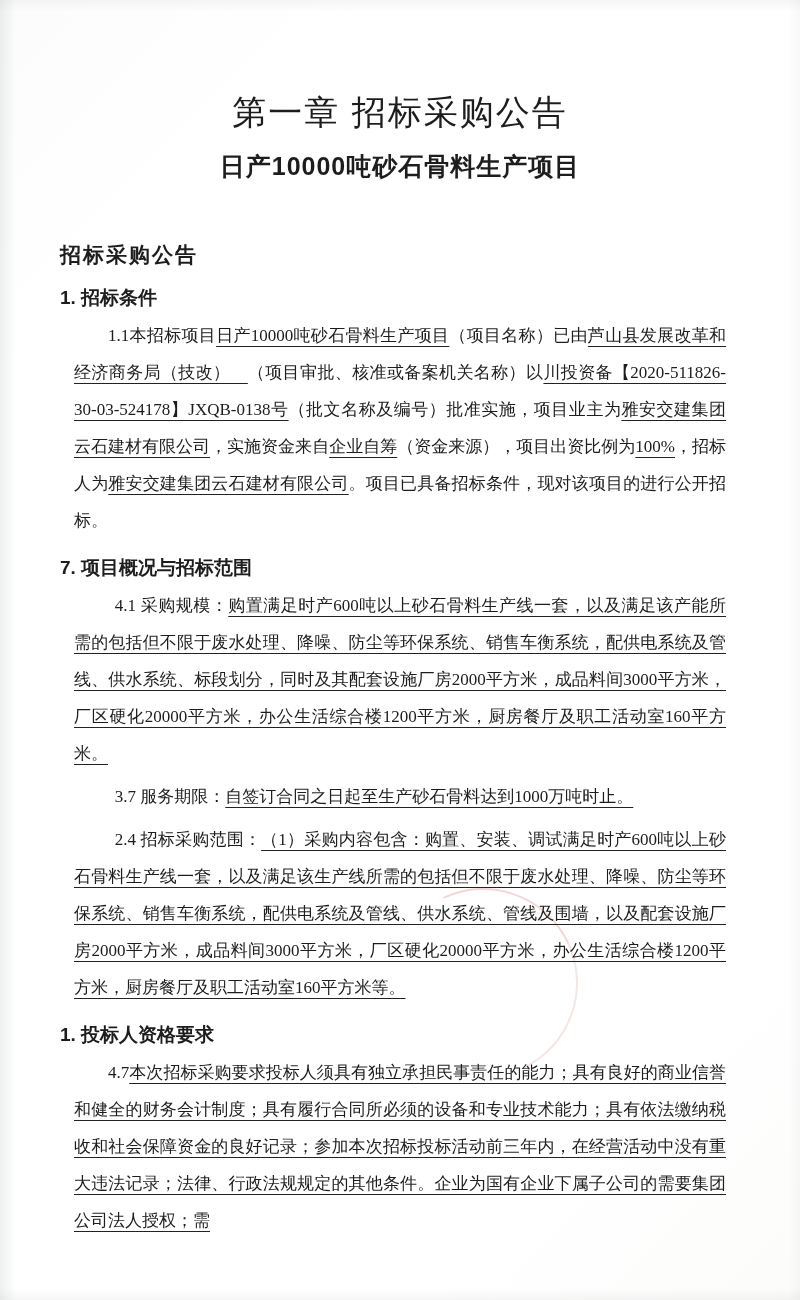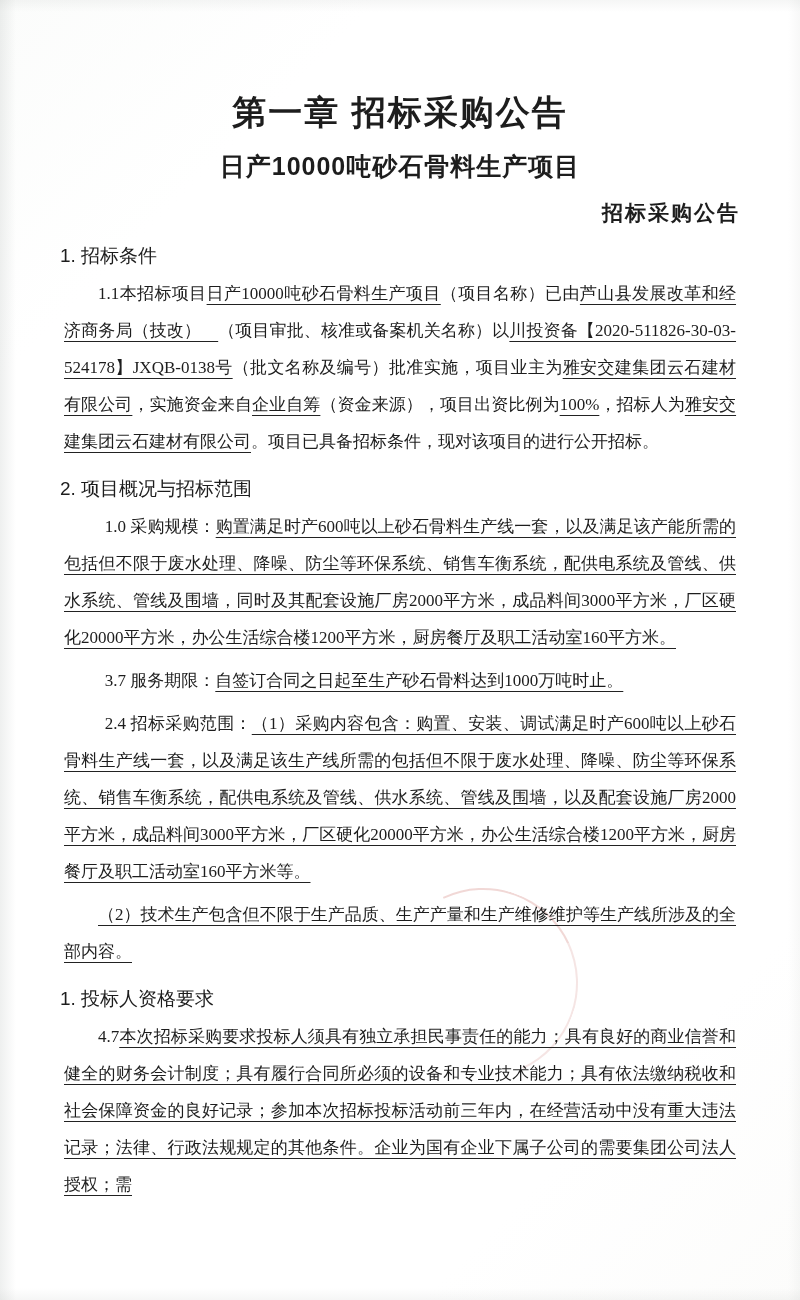--- a/index.html
+++ b/index.html
@@ -32,41 +32,41 @@
     position: absolute; left: 388px; top: 888px;
     width: 190px; height: 190px; border-radius: 50%;
     border: 2px solid transparent;
     border-top-color: rgba(207,125,120,0.30);
     border-right-color: rgba(207,125,120,0.20);
     transform: rotate(20deg);
     pointer-events: none; z-index: 1;
   }
 
   .chapter-title {
-    font-family: "Liberation Sans", "DejaVu Sans", sans-serif; font-weight: 700;
+    font-family: "Liberation Sans", "DejaVu Sans", sans-serif; font-weight: 400;
     font-size: 34px; text-align: center; letter-spacing: 2px;
     margin: 0; padding-top: 90px;
   }
   .project-title {
     font-family: "Liberation Sans", "DejaVu Sans", sans-serif; font-weight: 700;
     font-size: 25px; text-align: center; letter-spacing: 1px;
     margin-top: 14px;
   }
   .notice-title {
     font-family: "Liberation Sans", "DejaVu Sans", sans-serif; font-weight: 700;
-    font-size: 21px; text-align: right; letter-spacing: 2px;
-    margin-top: 16px;
+    font-size: 21px; text-align: left; letter-spacing: 2px;
+    margin-top: 58px;
   }
   .sec-heading {
-    font-family: "Liberation Sans", "DejaVu Sans", sans-serif; font-weight: 400;
+    font-family: "Liberation Sans", "DejaVu Sans", sans-serif; font-weight: 700;
     font-size: 19px; margin: 16px 0 2px;
   }
   .para {
     font-size: 17px; line-height: 37px;
-    margin: 6px 4px; text-align: justify;
+    margin: 6px 14px; text-align: justify;
     position: relative; z-index: 2;
   }
   .ind2  { text-indent: 2em; }
   .ind24 { text-indent: 2.4em; }
   .u {
     text-decoration: underline;
     text-decoration-thickness: 1.2px;
     text-underline-offset: 5px;
     text-decoration-color: #222;
   }
@@ -79,30 +79,29 @@
   <div class="seal-arc"></div>
 
   <h1 class="chapter-title">第一章 招标采购公告</h1>
   <div class="project-title">日产10000吨砂石骨料生产项目</div>
   <div class="notice-title">招标采购公告</div>
 
   <div class="sec-heading">1. 招标条件</div>
 
   <p class="para ind2"><span>1.1本招标项目</span><span class="u">日产10000吨砂石骨料生产项目</span><span>（项目名称）已由</span><span class="u">芦山县发展改革和经济商务局（技改）　</span><span>（项目审批、核准或备案机关名称）以</span><span class="u">川投资备【2020-511826-30-03-524178】JXQB-0138号</span><span>（批文名称及编号）批准实施，项目业主为</span><span class="u">雅安交建集团云石建材有限公司</span><span>，实施资金来自</span><span class="u">企业自筹</span><span>（资金来源），项目出资比例为</span><span class="u">100%</span><span>，招标人为</span><span class="u">雅安交建集团云石建材有限公司</span><span>。项目已具备招标条件，现对该项目的进行公开招标。</span></p>
 
-  <div class="sec-heading">2. 项目概况与招标范围</div>
+  <div class="sec-heading">7. 项目概况与招标范围</div>
 
 
-  <p class="para ind24"><span>1.0 采购规模：</span><span class="u">购置满足时产600吨以上砂石骨料生产线一套，以及满足该产能所需的包括但不限于废水处理、降噪、防尘等环保系统、销售车衡系统，配供电系统及管线、供水系统、管线及围墙，同时及其配套设施厂房2000平方米，成品料间3000平方米，厂区硬化20000平方米，办公生活综合楼1200平方米，厨房餐厅及职工活动室160平方米。</span></p>
+  <p class="para ind24"><span>4.1 采购规模：</span><span class="u">购置满足时产600吨以上砂石骨料生产线一套，以及满足该产能所需的包括但不限于废水处理、降噪、防尘等环保系统、销售车衡系统，配供电系统及管线、供水系统、标段划分，同时及其配套设施厂房2000平方米，成品料间3000平方米，厂区硬化20000平方米，办公生活综合楼1200平方米，厨房餐厅及职工活动室160平方米。</span></p>
 
   <p class="para ind24"><span>3.7 服务期限：</span><span class="u">自签订合同之日起至生产砂石骨料达到1000万吨时止。</span></p>
 
   <p class="para ind24"><span>2.4 招标采购范围：</span><span class="u">（1）采购内容包含：购置、安装、调试满足时产600吨以上砂石骨料生产线一套，以及满足该生产线所需的包括但不限于废水处理、降噪、防尘等环保系统、销售车衡系统，配供电系统及管线、供水系统、管线及围墙，以及配套设施厂房2000平方米，成品料间3000平方米，厂区硬化20000平方米，办公生活综合楼1200平方米，厨房餐厅及职工活动室160平方米等。</span></p>
 
-  <p class="para ind2"><span class="u">（2）技术生产包含但不限于生产品质、生产产量和生产维修维护等生产线所涉及的全部内容。</span></p>
 
 
   <div class="sec-heading">1. 投标人资格要求</div>
 
   <p class="para ind2"><span>4.7</span><span class="u">本次招标采购要求投标人须具有独立承担民事责任的能力；具有良好的商业信誉和健全的财务会计制度；具有履行合同所必须的设备和专业技术能力；具有依法缴纳税收和社会保障资金的良好记录；参加本次招标投标活动前三年内，在经营活动中没有重大违法记录；法律、行政法规规定的其他条件。企业为国有企业下属子公司的需要集团公司法人授权；需</span></p>
 
   <div class="edge edge-left"></div>
   <div class="edge edge-top"></div>
   <div class="edge edge-right"></div>
   <div class="edge edge-bottom"></div>

